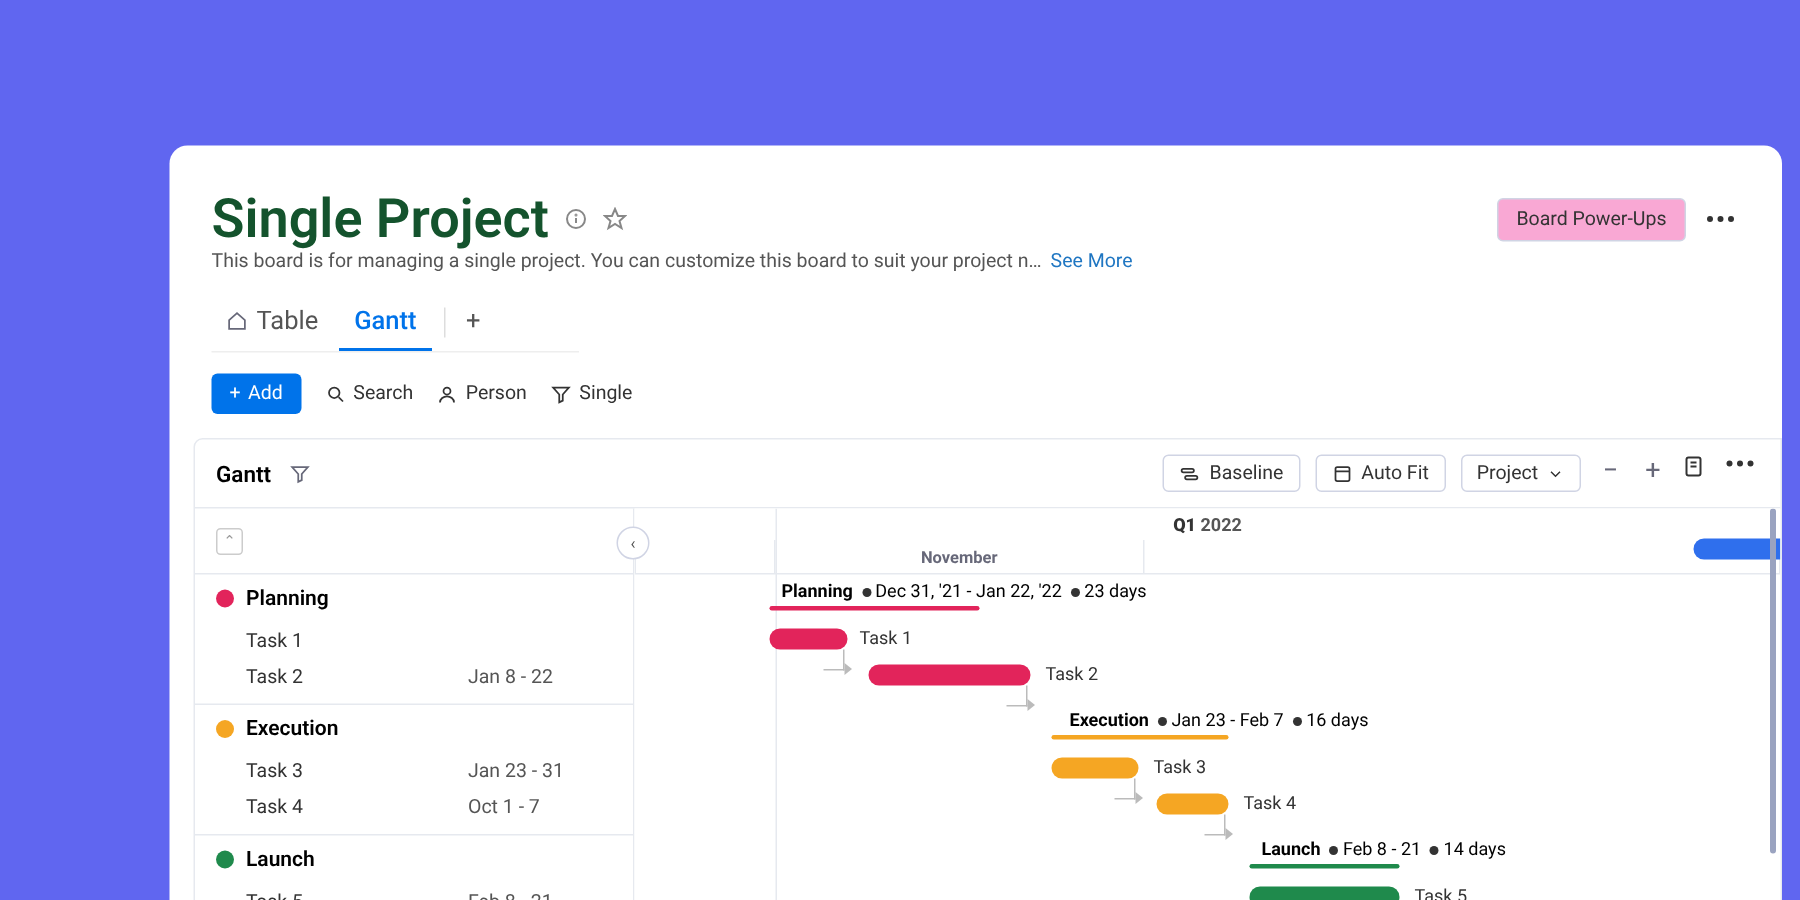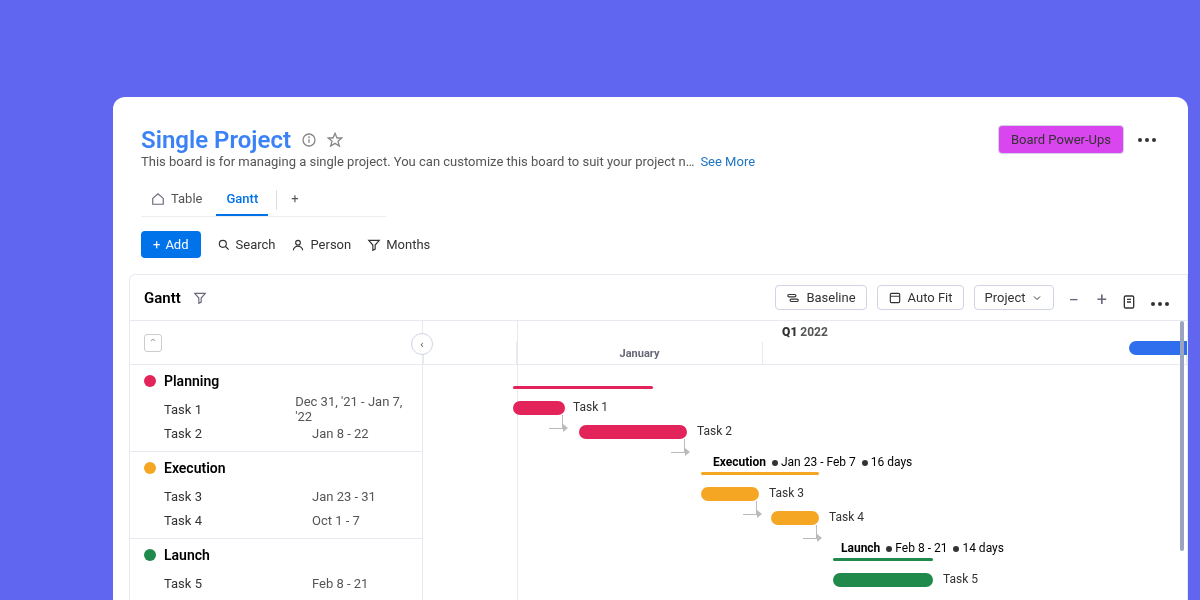--- a/index.html
+++ b/index.html
@@ -1,38 +1,38 @@
 <!DOCTYPE html>
 <html><head>
 <meta charset="utf-8">
 <style>
 * { margin: 0; padding: 0; box-sizing: border-box; font-family: -apple-system, BlinkMacSystemFont, "Segoe UI", Roboto, sans-serif; }
 body { background: #6066f0; width: 1200px; height: 600px; overflow: hidden; }
 .card { position: absolute; left: 113px; top: 97px; width: 1075px; height: 503px; background: #fff; border-radius: 12px 12px 0 0; overflow: hidden; }
 .header { padding: 28px 28px 0 28px; }
 .title-row { display: flex; align-items: center; justify-content: space-between; }
 .title-left { display: flex; align-items: center; gap: 10px; }
-h1 { font-size: 24px; font-weight: 600; color: #3b82f6; }
+h1 { font-size: 36px; font-weight: 600; color: #14532d; }
 .title-right { display: flex; align-items: center; gap: 10px; }
-.power-ups { border: 1px solid #d0d4e4; background: #d946ef; padding: 6px 12px; border-radius: 4px; font-size: 13px; color: #333; cursor: pointer; }
+.power-ups { border: 1px solid #d0d4e4; background: #f9a8d4; padding: 6px 12px; border-radius: 4px; font-size: 13px; color: #333; cursor: pointer; }
 .dots { display: flex; gap: 3px; cursor: pointer; padding: 4px; }
 .dots span { width: 4px; height: 4px; background: #333; border-radius: 50%; }
 .desc { font-size: 13px; color: #555; display: flex; align-items: flex-end; gap: 6px; }
 .see-more { color: #1f76c2; cursor: pointer; }
 .tabs { display: flex; align-items: center; gap: 4px; margin-top: 14px; border-bottom: 1px solid #eee; width: 245px; }
-.tab { display: flex; align-items: center; gap: 6px; padding: 8px 10px; font-size: 13px; color: #555; cursor: pointer; border-bottom: 2px solid transparent; }
+.tab { display: flex; align-items: center; gap: 6px; padding: 8px 10px; font-size: 17px; color: #555; cursor: pointer; border-bottom: 2px solid transparent; }
 .tab.active { color: #0073ea; border-bottom-color: #0073ea; font-weight: 500; }
 .toolbar { display: flex; align-items: center; gap: 16px; margin-top: 14px; padding-left: 28px; }
 .add-btn { background: #0073ea; color: #fff; border: none; padding: 6px 12px; border-radius: 4px; font-size: 13px; display: flex; align-items: center; gap: 5px; cursor: pointer; }
 .tool-btn { display: flex; align-items: center; gap: 5px; font-size: 13px; color: #333; cursor: pointer; }
 .panel { margin: 16px 0 0 16px; border: 1px solid #e6e9ef; border-radius: 6px 0 0 0; overflow: hidden; }
 .panel-head { display: flex; align-items: center; justify-content: space-between; padding: 10px 14px; border-bottom: 1px solid #e6e9ef; }
 .panel-title { font-size: 15px; font-weight: 600; }
 .panel-head-left { display: flex; align-items: center; gap: 12px; }
-.panel-head-right { display: flex; align-items: flex-end; gap: 10px; font-size: 13px; color: #333; }
+.panel-head-right { display: flex; align-items: flex-start; gap: 10px; font-size: 13px; color: #333; }
 .pill-btn { border: 1px solid #d0d4e4; padding: 4px 10px; border-radius: 4px; display: flex; align-items: center; gap: 6px; cursor: pointer; }
 .gantt-body { display: flex; height: 326px; position: relative; }
 .gantt-left { width: 293px; border-right: 1px solid #e6e9ef; flex-shrink: 0; }
 .gantt-left-head { height: 44px; border-bottom: 1px solid #e6e9ef; position: relative; display: flex; align-items: center; padding-left: 14px; }
 .collapse-toggle { width: 18px; height: 18px; border: 1px solid #ccc; border-radius: 3px; display:flex; align-items:center; justify-content:center; font-size:10px; color:#999; cursor:pointer; }
 .expand-circle { position: absolute; right: -11px; top: 12px; width: 22px; height: 22px; border: 1px solid #d0d4e4; background: #fff; border-radius: 50%; display: flex; align-items: center; justify-content: center; font-size: 11px; color: #555; cursor: pointer; z-index: 5; }
 .group-header { display: flex; align-items: center; gap: 8px; padding: 8px 14px; font-size: 14px; font-weight: 600; }
 .dot { width: 12px; height: 12px; border-radius: 50%; flex-shrink: 0; }
 .task-row { display: flex; align-items: center; padding: 4px 14px 4px 34px; font-size: 13px; color: #333; height: 24px; }
 .task-name { width: 148px; }
@@ -120,21 +120,21 @@
       <svg class="icon-svg" width="14" height="14" viewBox="0 0 24 24" fill="none" stroke="#333" stroke-width="2">
           <circle cx="12" cy="8" r="4"></circle>
           <path d="M4 21c0-4 4-7 8-7s8 3 8 7"></path>
         </svg>
       <span>Person</span>
     </div>
     <div class="tool-btn">
       <svg class="icon-svg" width="14" height="14" viewBox="0 0 24 24" fill="none" stroke="#333" stroke-width="2">
           <polygon points="3,4 21,4 14,12 14,19 10,21 10,12"></polygon>
         </svg>
-      <span>Months</span>
+      <span>Single</span>
     </div>
   </div>
 
   <div class="panel">
     <div class="panel-head">
       <div class="panel-head-left">
         <span class="panel-title">Gantt</span>
         <svg class="icon-svg" width="14" height="14" viewBox="0 0 24 24" fill="none" stroke="#676879" stroke-width="2">
             <polygon points="3,4 21,4 14,12 14,19 10,21 10,12"></polygon>
           </svg>
@@ -182,21 +182,20 @@
           <div class="expand-circle">‹</div>
         </div>
         <div id="groups-container">
             <div class="group-border">
               <div class="group-header">
                 <span class="dot" style="background:#e2245b"></span>
                 <span>Planning</span>
               </div>
               <div class="task-row">
                 <span class="task-name">Task 1</span>
-                <span class="task-date">Dec 31, '21 - Jan 7, '22</span>
               </div>
               <div class="task-row">
                 <span class="task-name">Task 2</span>
                 <span class="task-date">Jan 8 - 22</span>
               </div>
             </div>
             <div class="group-border">
               <div class="group-header">
                 <span class="dot" style="background:#f5a623"></span>
                 <span>Execution</span>
@@ -222,26 +221,27 @@
             </div>
           </div>
       </div>
 
       <div class="gantt-right">
         <div class="gantt-divider"></div>
         <div class="timeline-head">
           <div class="quarter"><b>Q1</b> <span>2022</span></div>
           <div class="months-row">
             <div class="month-cell" style="flex:0 0 94px;"></div>
-            <div class="month-cell" style="flex:0 0 246px;">January</div>
+            <div class="month-cell" style="flex:0 0 246px;">November</div>
             <div class="month-cell" style="flex:1;"></div>
           </div>
           <div class="blue-bar"></div>
         </div>
         <div class="chart-area" id="chart-area">
+            <div class="group-bar-label" style="left: 98px; top: 4px;"><b>Planning</b> <span class="bullet"></span>Dec 31, '21 - Jan 22, '22 <span class="bullet"></span>23 days</div>
             <div class="underline" style="left: 90px; top: 21px; width: 140px; background: rgb(226, 36, 91);"></div>
             <div class="task-bar" style="left: 90px; top: 36px; width: 52px; background: rgb(226, 36, 91);"></div>
             <div class="task-bar-label" style="left: 150px; top: 35px;">Task 1</div>
             <div class="connector" style="left: 126px; top: 50px;"></div>
             <div class="arrow" style="left: 140px; top: 59px;"></div>
             <div class="task-bar" style="left: 156px; top: 60px; width: 108px; background: rgb(226, 36, 91);"></div>
             <div class="task-bar-label" style="left: 274px; top: 59px;">Task 2</div>
             <div class="connector" style="left: 248px; top: 74px;"></div>
             <div class="arrow" style="left: 262px; top: 83px;"></div>
             <div class="group-bar-label" style="left: 290px; top: 90px;"><b>Execution</b> <span class="bullet"></span>Jan 23 - Feb 7 <span class="bullet"></span>16 days</div>

